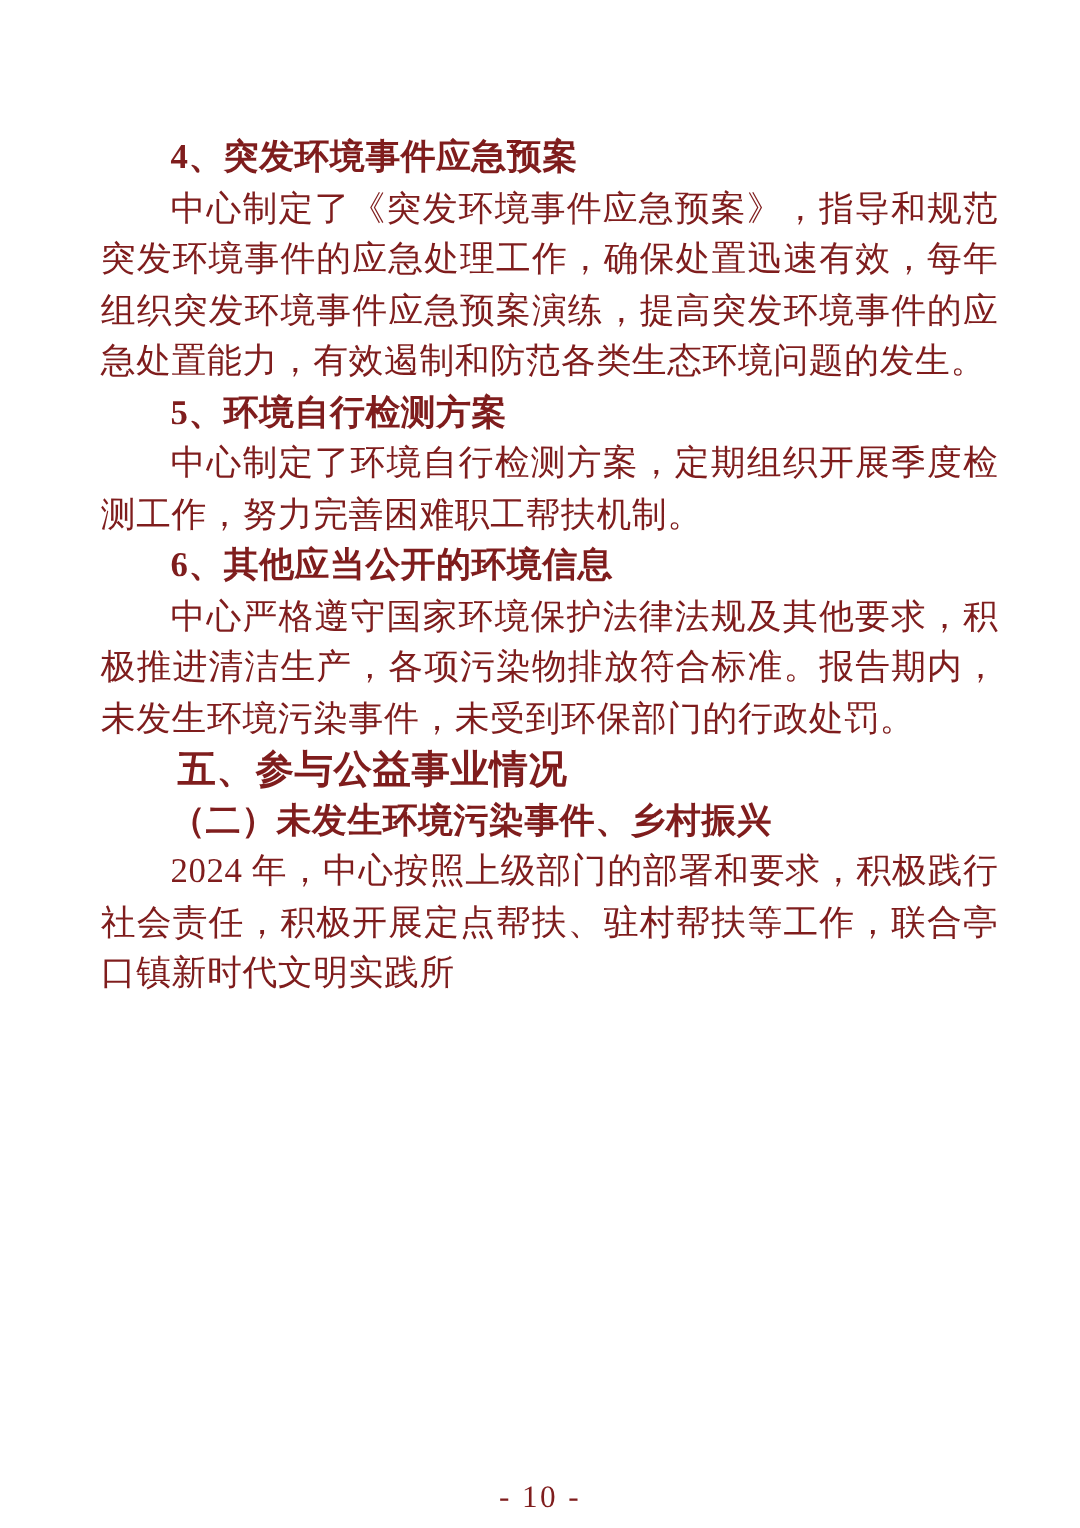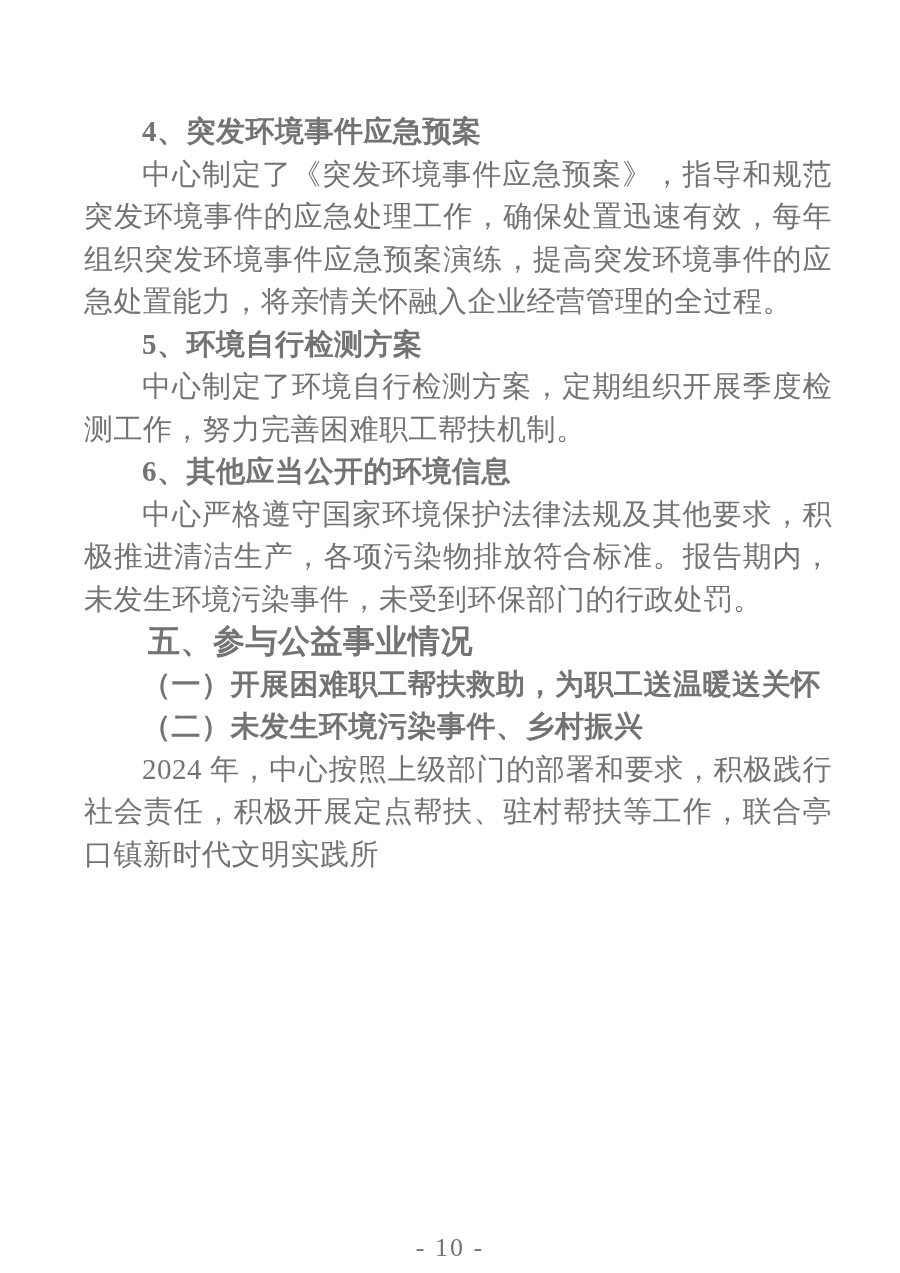--- a/index.html
+++ b/index.html
@@ -7,21 +7,21 @@
     padding: 0;
     background: #ffffff;
   }
   .page {
     position: relative;
     width: 900px;
     height: 1273px;
     background: #ffffff;
     overflow: hidden;
     font-family: "Liberation Serif", "DejaVu Serif", serif;
-    color: #737373;
+    color: #7f1d1d;
   }
   .doc-body {
     position: absolute;
     left: 84px;
     top: 110px;
     width: 748px;
     font-size: 29px;
     line-height: 42.5px;
     text-align: justify;
     text-justify: inter-ideograph;
@@ -62,26 +62,25 @@
     letter-spacing: 2px;
   }
 </style>
 </head>
 <body>
 
 <div class="page">
 
   <div class="doc-body">
     <div class="h-num">4、突发环境事件应急预案</div>
-    <div class="para">中心制定了《突发环境事件应急预案》，指导和规范突发环境事件的应急处理工作，确保处置迅速有效，每年组织突发环境事件应急预案演练，提高突发环境事件的应急处置能力，将亲情关怀融入企业经营管理的全过程。</div>
+    <div class="para">中心制定了《突发环境事件应急预案》，指导和规范突发环境事件的应急处理工作，确保处置迅速有效，每年组织突发环境事件应急预案演练，提高突发环境事件的应急处置能力，有效遏制和防范各类生态环境问题的发生。</div>
     <div class="h-num">5、环境自行检测方案</div>
     <div class="para">中心制定了环境自行检测方案，定期组织开展季度检测工作，努力完善困难职工帮扶机制。</div>
     <div class="h-num">6、其他应当公开的环境信息</div>
     <div class="para">中心严格遵守国家环境保护法律法规及其他要求，积极推进清洁生产，各项污染物排放符合标准。报告期内，未发生环境污染事件，未受到环保部门的行政处罚。</div>
     <div class="h-major">五、参与公益事业情况</div>
-    <div class="h-sub">（一）开展困难职工帮扶救助，为职工送温暖送关怀</div>
     <div class="h-sub">（二）未发生环境污染事件、乡村振兴</div>
     <div class="para">2024 年，中心按照上级部门的部署和要求，积极践行社会责任，积极开展定点帮扶、驻村帮扶等工作，联合亭口镇新时代文明实践所</div>
   </div>
 
   <div class="footer">- 10 -</div>
 
 </div>
 
 </body></html>

